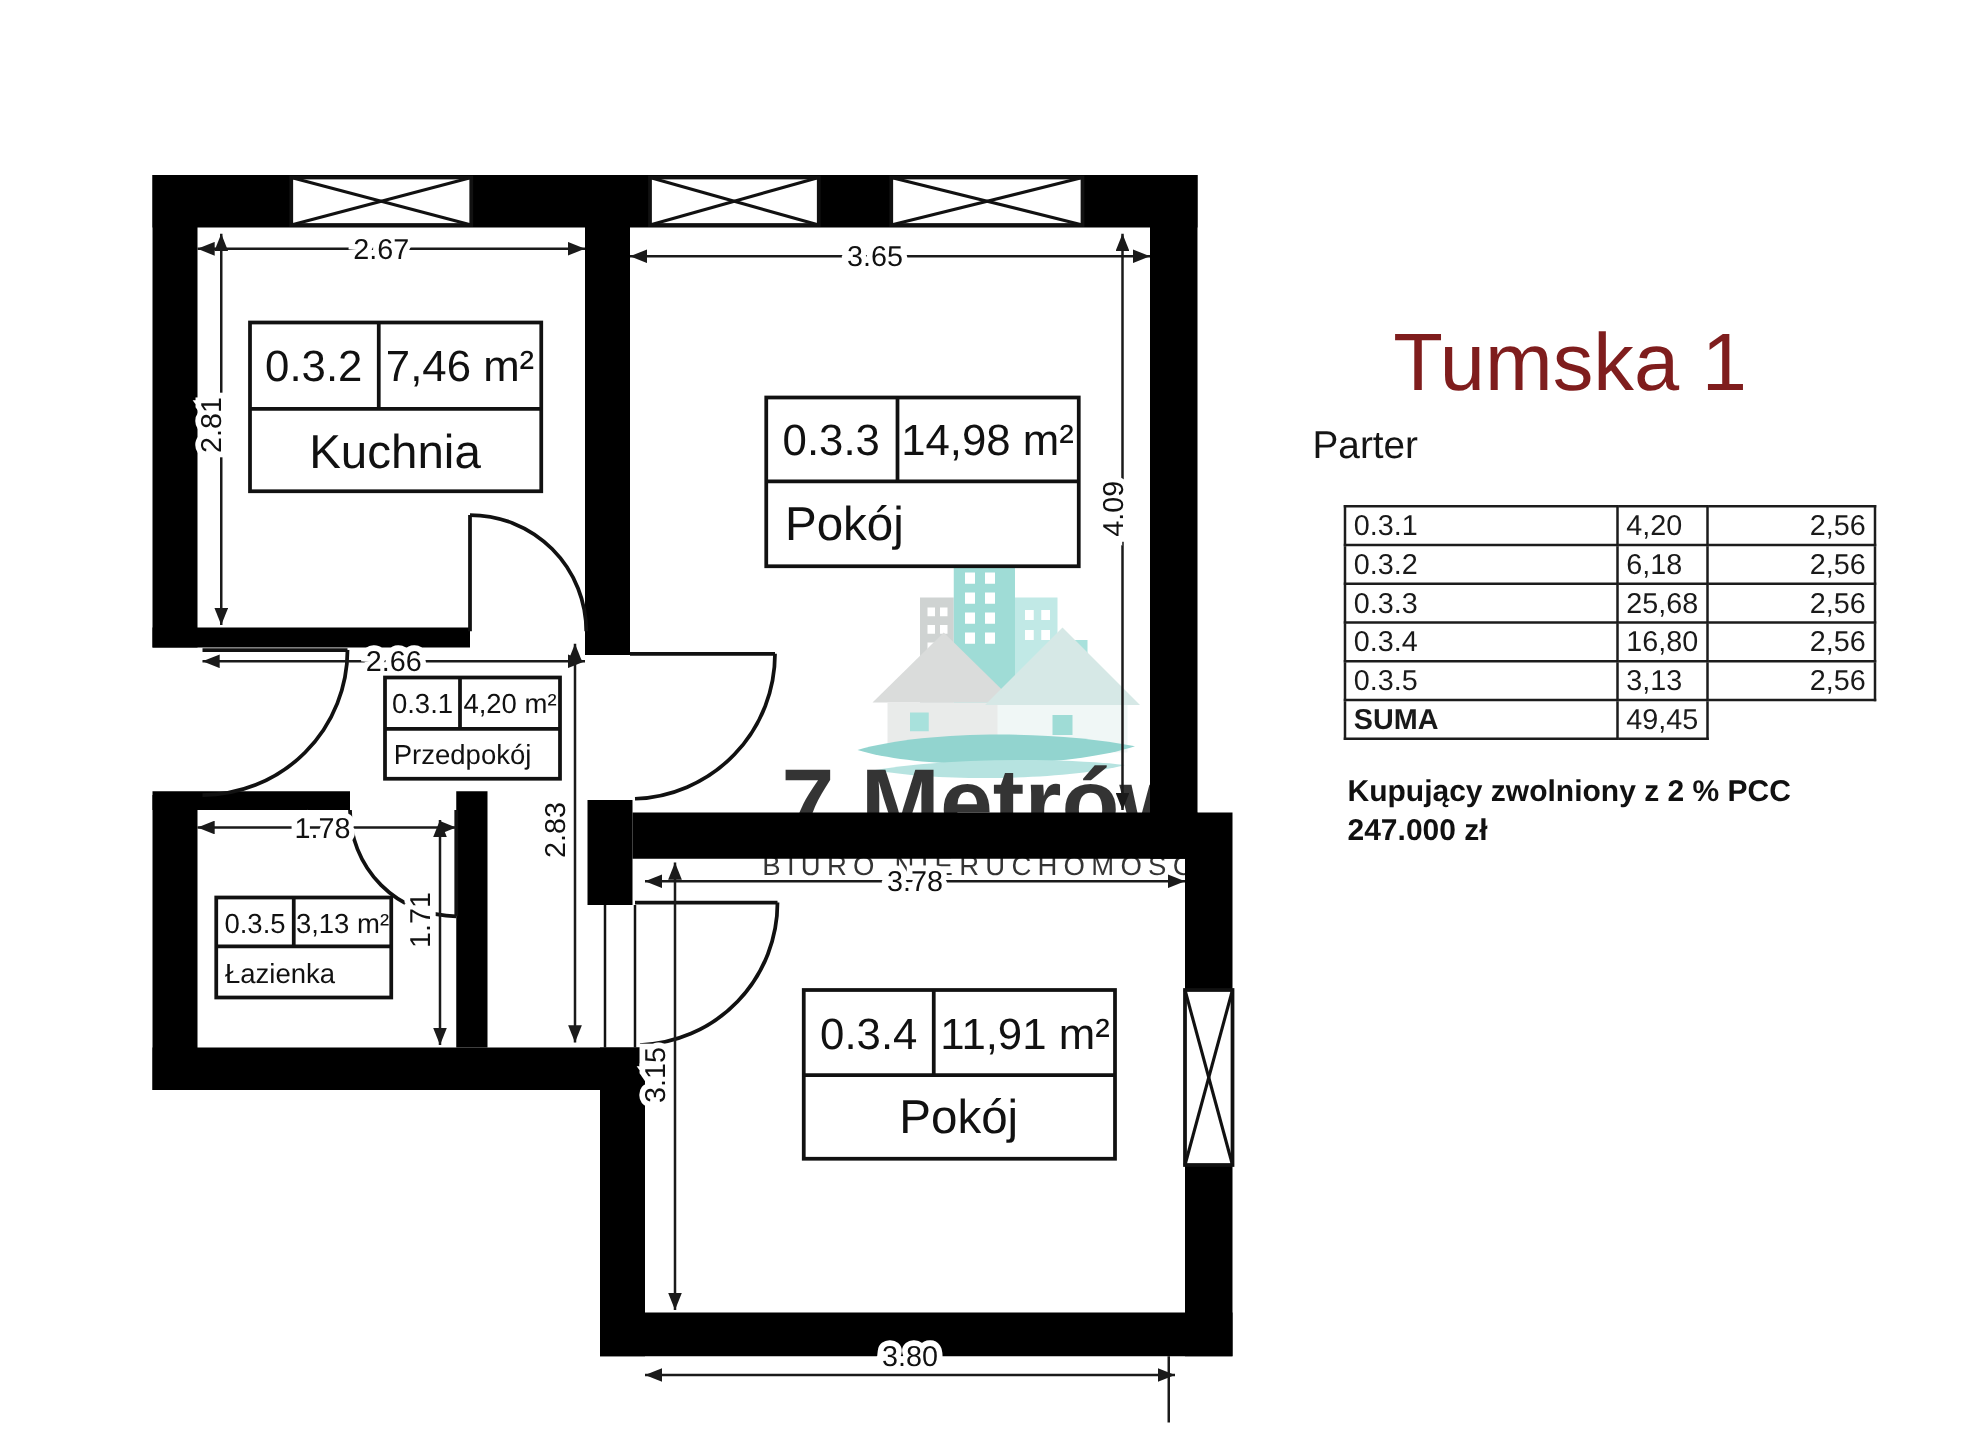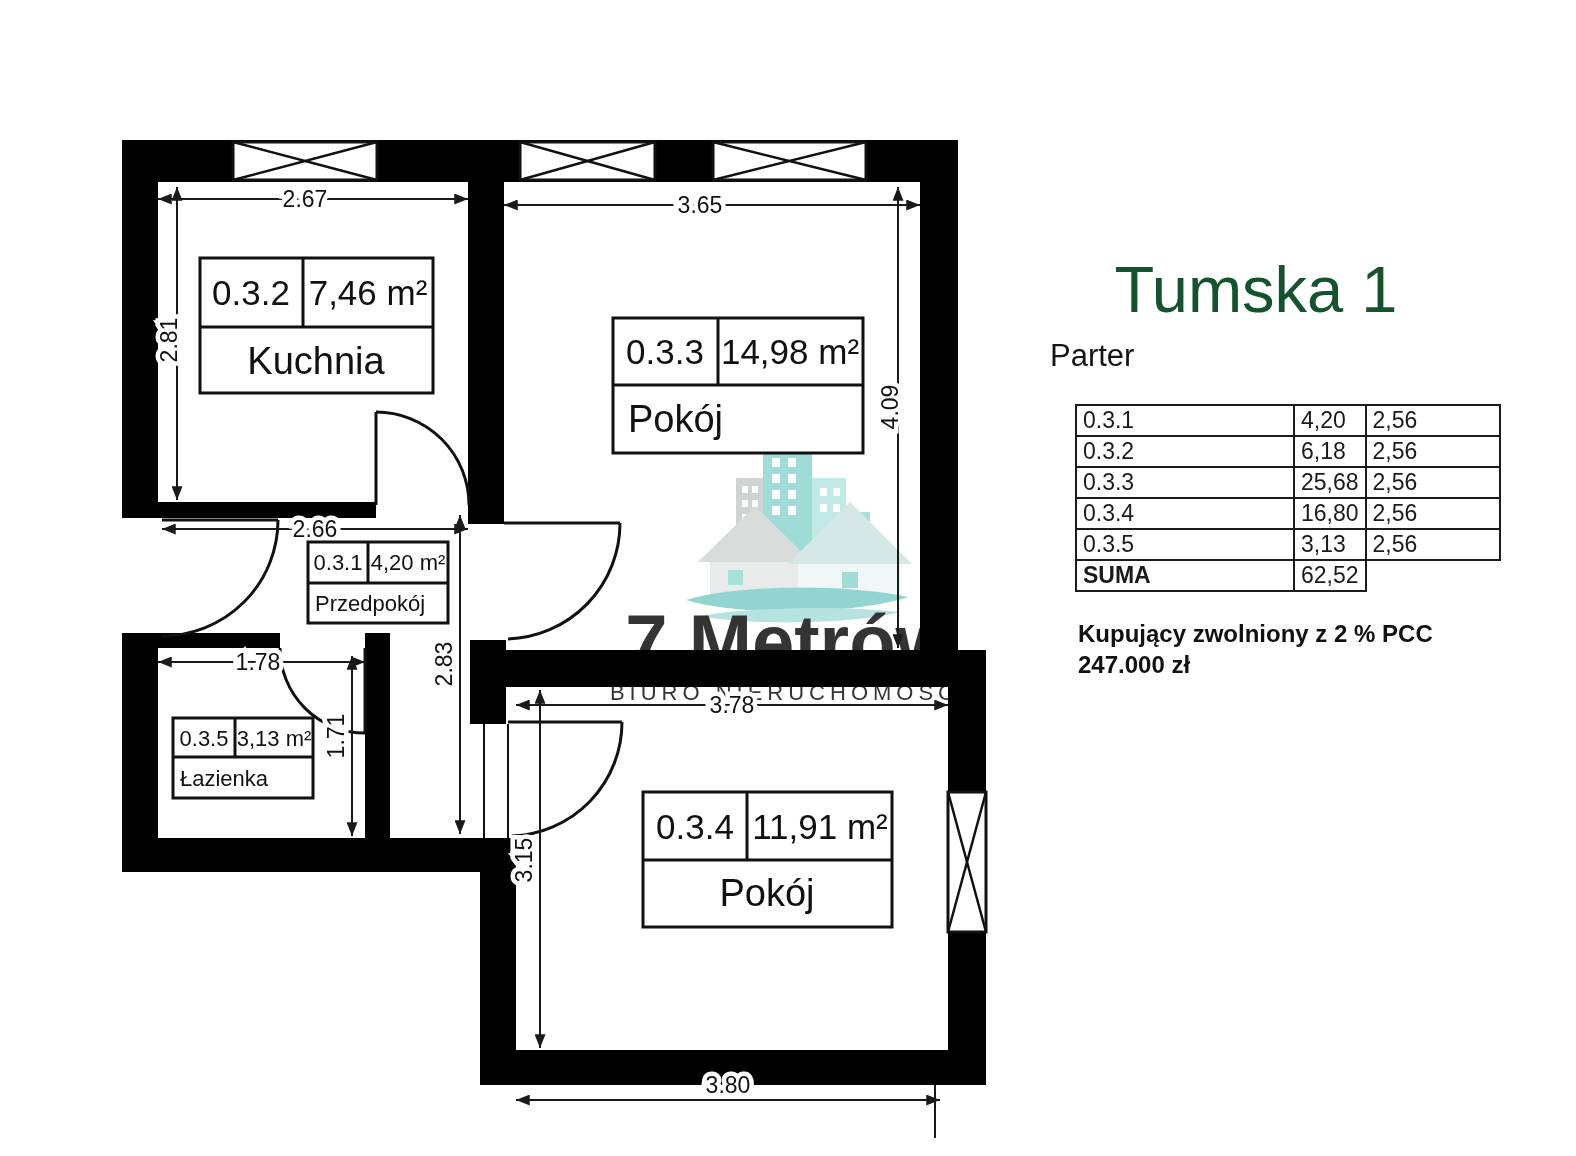--- a/index.html
+++ b/index.html
@@ -9,27 +9,27 @@
   }
   .plan{position:absolute;left:0;top:0;}
   .plan text{font-family:"Liberation Sans", sans-serif;fill:#111;}
   .dim-label{font-size:23px;fill:#1a1a1a;paint-order:stroke;stroke:#ffffff;stroke-width:9px;}
   .room-big{font-size:35px;}
   .room-name-big{font-size:38px;}
   .room-small{font-size:22px;}
   .wm-name{font-family:"Liberation Serif", serif;font-size:76px;font-weight:600;fill:#c3c3c3;}
   .wm-tag{font-size:22px;letter-spacing:5px;fill:#aecbc8;}
   .panel{position:absolute;left:1050px;top:256px;width:470px;}
-  .title{font-size:65px;line-height:1.05;text-align:center;width:412px;color:#14532d;}
+  .title{font-size:65px;line-height:1.05;text-align:center;width:412px;color:#7f1d1d;}
   .subtitle{font-size:31px;text-align:left;width:412px;margin-top:14px;color:#151515;}
   table{border-collapse:collapse;margin:30px 0 0 25px;table-layout:fixed;}
   th,td{border:2px solid #1c1c1c;height:29px;font-size:23px;padding:0 6px;overflow:hidden;white-space:nowrap;}
   th{text-align:left;font-weight:bold;}
   td{font-weight:normal;text-align:left;}
-  td.right{text-align:left;}
+  td.right{text-align:right;}
   td.bold{font-weight:bold;}
   td.empty{border-top:none;border-right:none;border-bottom:none;background:#fff;}
   .notes{margin:26px 0 0 28px;font-weight:bold;font-size:24px;line-height:1.3;color:#111;}
 </style>
 </head>
 <body>
 
 <svg class="plan" viewBox="0 0 1000 1156" width="1000" height="1156" xmlns="http://www.w3.org/2000/svg">
   <defs>
     <marker id="arr" viewBox="0 0 10 8" refX="10" refY="4" markerWidth="14" markerHeight="11" markerUnits="userSpaceOnUse" orient="auto-start-reverse">
@@ -265,21 +265,21 @@
       <td>16,80</td>
       <td class="right">2,56</td>
     </tr>
     <tr>
       <td>0.3.5</td>
       <td>3,13</td>
       <td class="right">2,56</td>
     </tr>
     <tr>
       <td class="bold">SUMA</td>
-      <td>62,52</td>
+      <td>49,45</td>
       <td class="empty"></td>
     </tr>
   </tbody>
     </table>
 
   <div class="notes">
     <div>Kupujący zwolniony z 2 % PCC</div>
     <div>247.000 zł</div>
   </div>
 </div>

